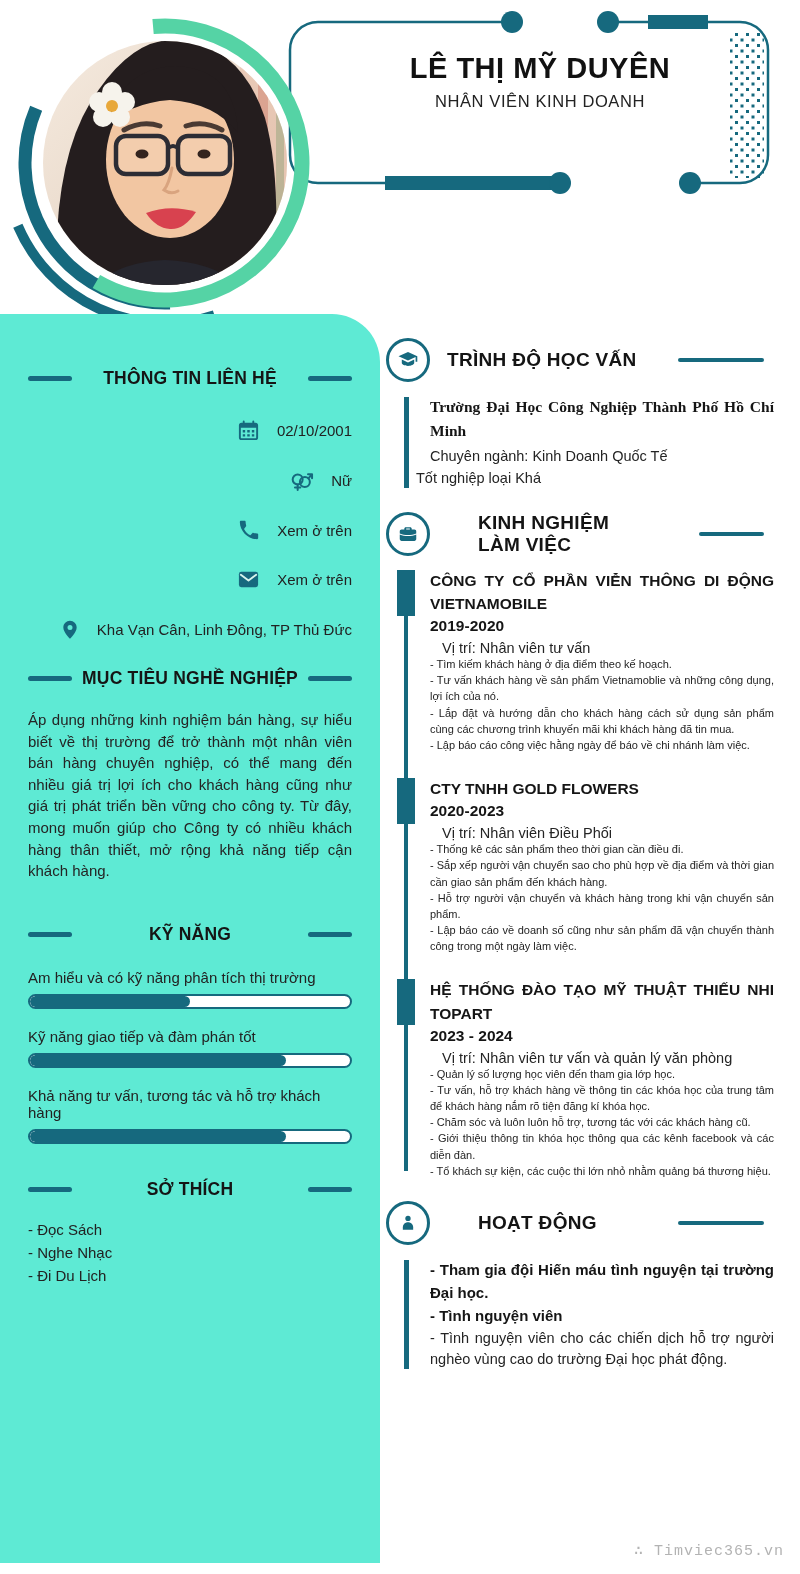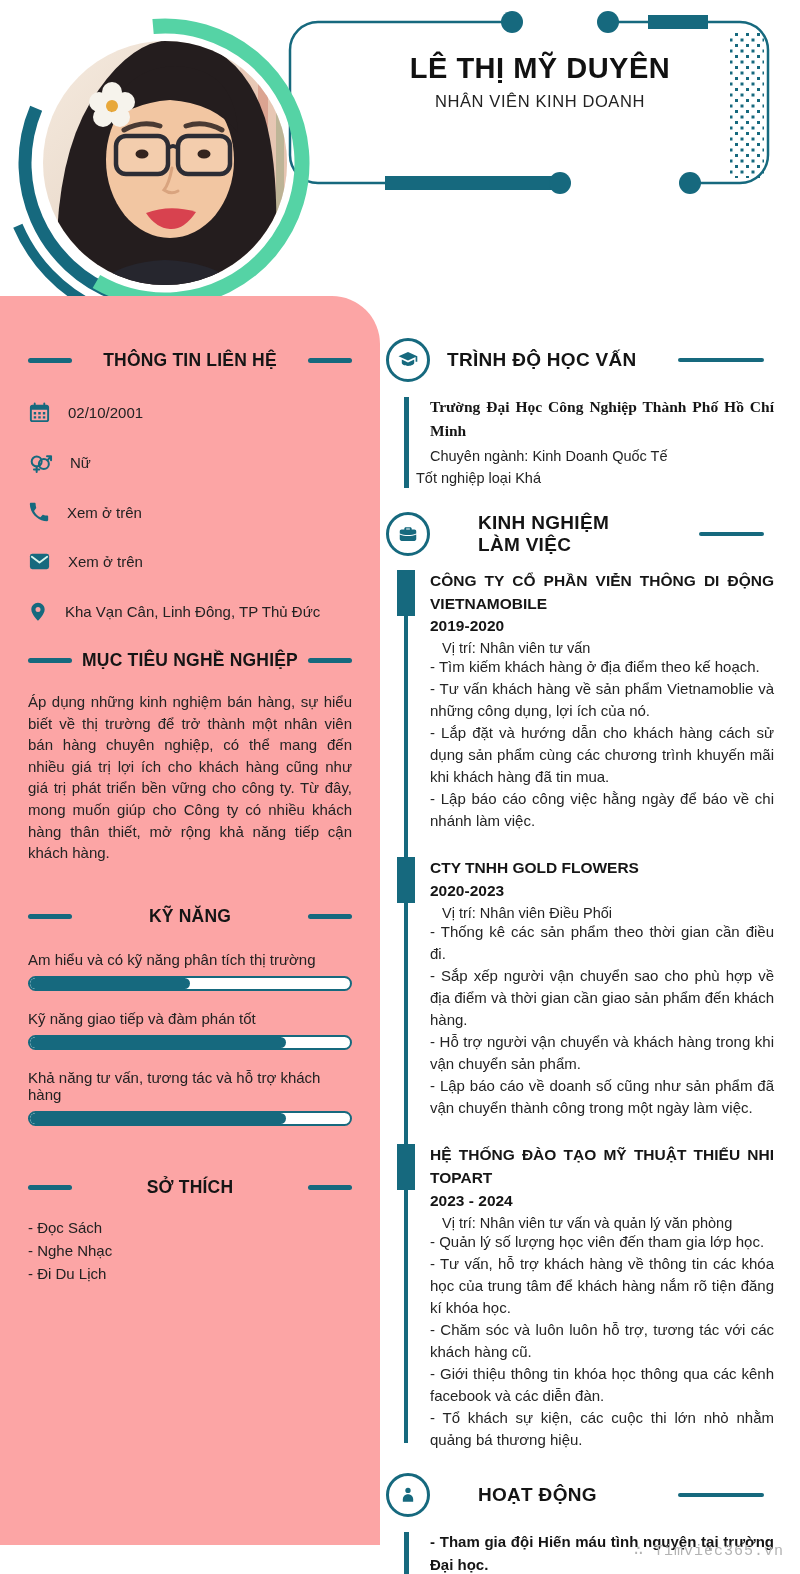--- a/index.html
+++ b/index.html
@@ -8,41 +8,41 @@
     font-family:"Liberation Sans","DejaVu Sans",sans-serif;color:#2b2b2b;
   }
   
   .decor-svg{position:absolute;left:240px;top:0;}
   .photo-wrap{position:absolute;left:0;top:8px;width:340px;height:340px;}
   .header-text{position:absolute;left:320px;top:52px;width:440px;text-align:center;}
   .name{font-size:29px;font-weight:bold;color:#111;letter-spacing:.5px;margin:0;}
   .role{font-size:16.5px;color:#222;letter-spacing:.6px;margin-top:7px;}
   
   .sidebar{
-    position:absolute;left:0;top:296px;width:380px;height:1249px;
-    background:#fca5a5;border-radius:0 48px 0 0;box-sizing:border-box;
+    position:absolute;left:0;top:314px;width:380px;height:1249px;
+    background:#5eead4;border-radius:0 48px 0 0;box-sizing:border-box;
     padding:54px 28px 0 28px;
   }
   .sec-head{display:flex;align-items:center;}
   .sec-head .dash{width:44px;height:5px;border-radius:3px;background:#16697e;flex:0 0 auto;}
   .sec-head h2{flex:1;text-align:center;font-size:17.5px;font-weight:bold;color:#151515;margin:0;letter-spacing:.2px;}
   .contact-list{margin-top:30px;}
-  .c-row{display:flex;align-items:center;gap:17px;margin-bottom:27px;}
+  .c-row{display:flex;align-items:center;gap:17px;margin-bottom:27px;justify-content:flex-end;}
   .c-row svg{flex:0 0 auto;}
   .c-row .c-text{font-size:15px;color:#222;}
   .mt-obj{margin-top:24px;}
   .objective p{font-size:15px;line-height:1.44;text-align:justify;margin:0 0 2px 0;color:#242424;}
   .objective{margin-top:20px;}
   .mt-skills{margin-top:42px;}
   .skills{margin-top:24px;}
   .skill{margin-bottom:19px;}
   .skill .s-label{font-size:15px;color:#222;margin-bottom:8px;}
   .track{height:11px;border:2px solid #16697e;border-radius:8px;background:#fff;overflow:hidden;}
   .fill{display:block;height:100%;background:#16697e;border-radius:8px;}
-  .mt-hob{margin-top:51px;}
+  .mt-hob{margin-top:35px;}
   .hobby-list{margin-top:18px;}
   .hobby-list div{font-size:15px;line-height:1.55;color:#222;}
   
   .main{position:absolute;left:386px;top:338px;width:388px;}
   .msec-head{display:flex;align-items:center;gap:17px;margin-bottom:13px;}
   .msec-circle{width:38px;height:38px;border:3px solid #16697e;border-radius:50%;
     display:flex;align-items:center;justify-content:center;background:#fff;flex:0 0 auto;}
   .msec-head h2{font-size:19px;font-weight:bold;color:#141414;margin:0;letter-spacing:.3px;}
   .msec-line{height:4px;background:#16697e;width:86px;margin-left:auto;margin-right:10px;border-radius:2px;}
   .body-ind{margin-left:44px;position:relative;}
@@ -51,21 +51,21 @@
   .tl-marker{position:absolute;left:-33px;top:1px;width:18px;height:46px;background:#16697e;}
   .school{font-size:15.5px;font-weight:bold;line-height:1.55;text-align:justify;color:#151515;font-family:Liberation Serif, serif;}
   .edu-sub{font-size:14.5px;line-height:1.5;color:#242424;margin-top:3px;}
   .edu-grade{font-size:14.5px;line-height:1.5;color:#242424;margin-left:-14px;}
   .sec-gap{margin-top:22px;gap:48px;}
   .job{position:relative;}
   .job + .job{margin-top:24px;}
   .company{font-size:15.5px;font-weight:bold;line-height:1.5;text-align:justify;color:#151515;}
   .period{font-size:15.5px;font-weight:bold;color:#151515;margin-top:2px;}
   .pos{font-size:14.5px;color:#242424;padding-left:12px;margin-top:5px;}
-  .bullets p{margin:0;font-size:15px;line-height:1.47;text-align:justify;color:#242424;}
+  .bullets p{margin:0;font-size:11px;line-height:1.47;text-align:justify;color:#242424;}
   .act-bold{font-size:15px;font-weight:bold;line-height:1.55;color:#151515;text-align:justify;}
   .act-bullets p{margin:0;font-size:14.5px;line-height:1.5;text-align:justify;color:#242424;}
   .watermark{position:absolute;top:1541px;right:16px;font-family:"Liberation Mono","DejaVu Sans Mono",monospace;
     font-size:15px;color:#b3b3b3;letter-spacing:1px;}
 </style>
 </head>
 <body>
 
 <div class="page">
 

